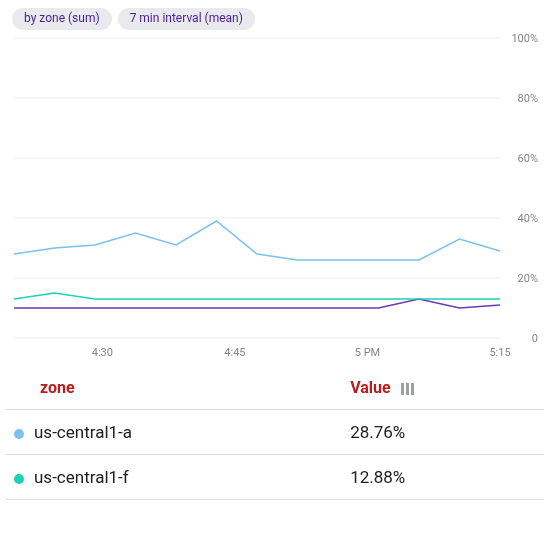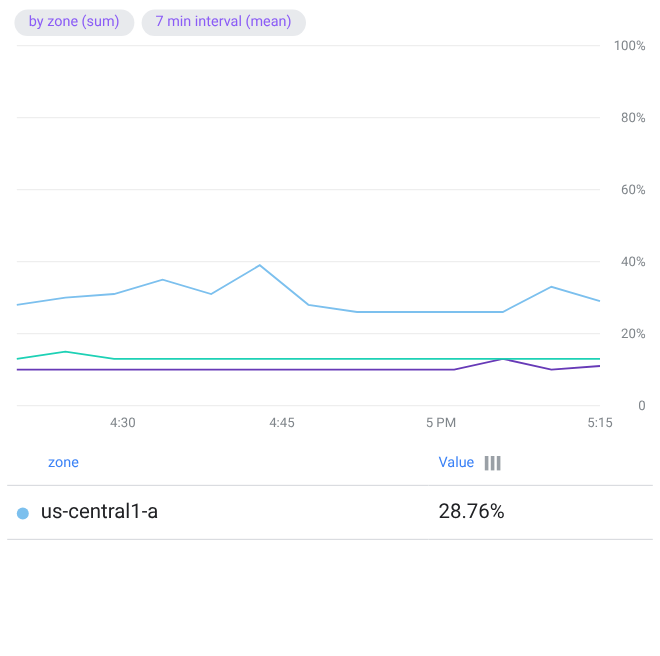--- a/index.html
+++ b/index.html
@@ -16,42 +16,42 @@
     font-size:12px;
     color:#202124;
     background:#fff;
     width:550px;
   }
   .container{padding:8px 6px 0 6px;}
   
   .chips{display:flex;gap:6px;margin:0 0 2px 6px;}
   .chip{
     background:var(--chip-bg);
-    color:#8b5cf6;
+    color:#4c1d95;
     border-radius:12px;
     padding:3px 12px 4px 12px;
     font-size:12px;
     line-height:15px;
   }
   
   .chart-wrap{position:relative;height:330px;margin-top:2px;}
   svg.chart{position:absolute;inset:0;}
   .grid-line{stroke:var(--grey-lighter);stroke-width:1;}
   .series{fill:none;stroke-width:1.5;}
   .y-label{fill:#80868b;font-size:11px;text-anchor:end;}
   .x-label{fill:#80868b;font-size:11px;text-anchor:middle;}
   
   .tbl{width:100%;border-collapse:collapse;margin-top:4px;}
   .tbl th,.tbl td{
     padding:12px 8px;
     text-align:left;
     border-bottom:1px solid var(--grey-border);
     font-size:17px;
   }
-  .tbl th{color:#3b82f6;font-weight:400;font-size:12px;}
+  .tbl th{color:#b91c1c;font-weight:700;font-size:16px;}
   .tbl th.val,.tbl td.val{text-align:left;}
   .dot{
     display:inline-block;width:10px;height:10px;border-radius:50%;
     vertical-align:middle;margin-right:10px;
   }
   .col-settings{
     display:inline-block;width:14px;height:12px;position:relative;
     vertical-align:middle;margin-left:6px;
   }
   .col-settings span{
@@ -105,15 +105,19 @@
             <span></span><span></span><span></span>
           </span>
         </th>
       </tr>
     </thead>
     <tbody id="legend-body">
         <tr>
           <td><span class="dot" style="background:#7cc0ee"></span><span>us-central1-a</span></td>
           <td class="val">28.76%</td>
         </tr>
+        <tr>
+          <td><span class="dot" style="background:#1dd1b5"></span><span>us-central1-f</span></td>
+          <td class="val">12.88%</td>
+        </tr>
       </tbody>
   </table>
 </div>
 
 </body></html>

